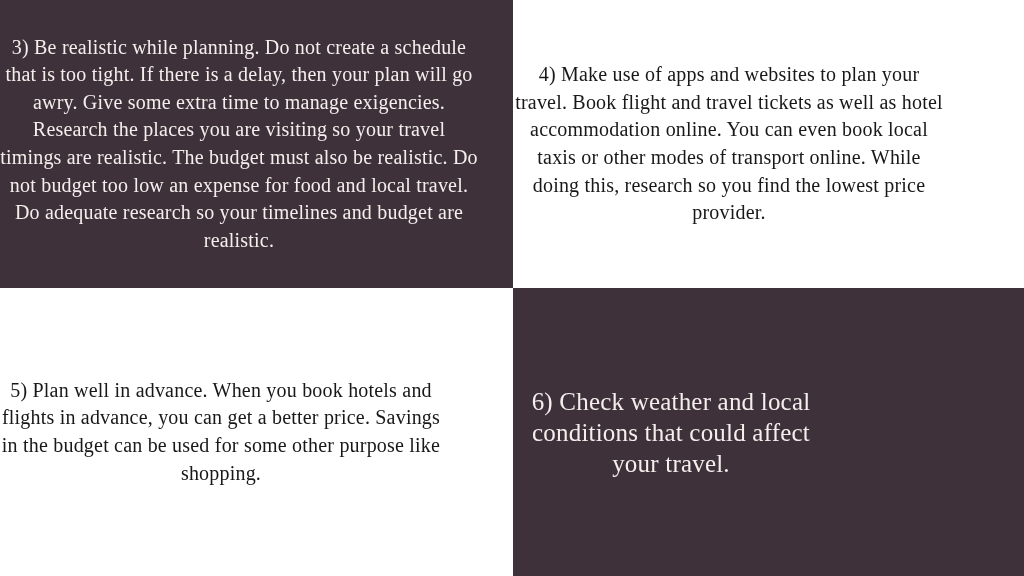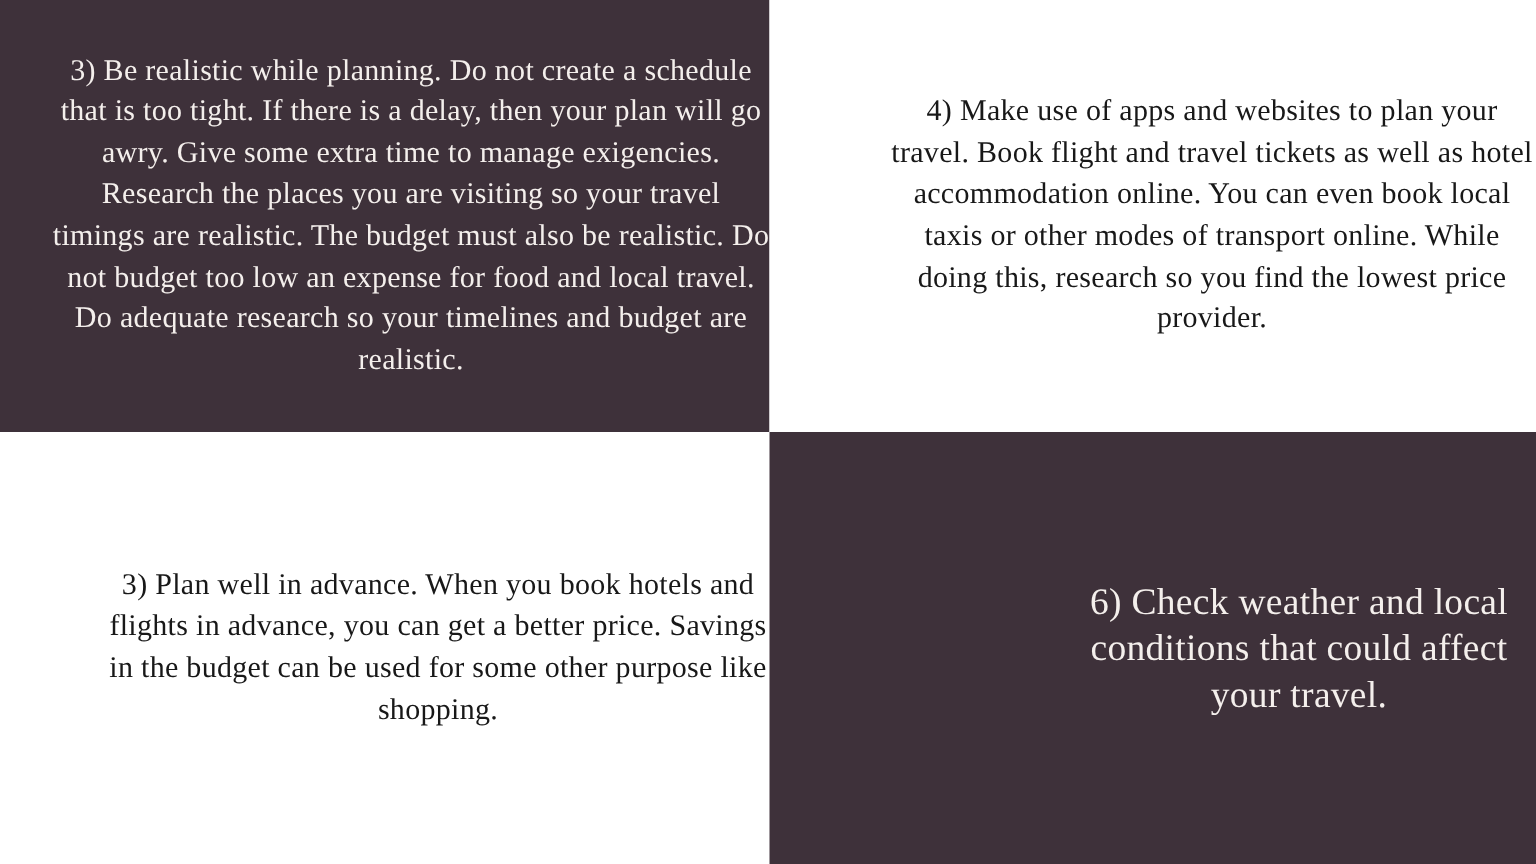--- a/index.html
+++ b/index.html
@@ -14,21 +14,21 @@
     overflow: hidden;
     display: grid;
     grid-template-columns: 513px 511px;
     grid-template-rows: 288px 288px;
     font-family: "Liberation Serif", "DejaVu Serif", serif;
     font-variant-numeric: oldstyle-nums;
   }
   .panel {
     display: flex;
     align-items: center;
-    justify-content: flex-end;
+    justify-content: flex-start;
   }
   .panel.dark {
     background: #3e313a;
     color: #f4efec;
   }
   .panel.light {
     background: #ffffff;
     color: #181818;
   }
   .tip-text {
@@ -54,20 +54,20 @@
 
   <div class="panel dark panel-tl">
     <p class="tip-text">3) Be realistic while planning. Do not create a schedule that is too tight. If there is a delay, then your plan will go awry. Give some extra time to manage exigencies. Research the places you are visiting so your travel timings are realistic. The budget must also be realistic. Do not budget too low an expense for food and local travel. Do adequate research so your timelines and budget are realistic.</p>
   </div>
 
   <div class="panel light panel-tr">
     <p class="tip-text">4) Make use of apps and websites to plan your travel. Book flight and travel tickets as well as hotel accommodation online. You can even book local taxis or other modes of transport online. While doing this, research so you find the lowest price provider.</p>
   </div>
 
   <div class="panel light panel-bl">
-    <p class="tip-text">3) Plan well in advance. When you book hotels and flights in advance, you can get a better price. Savings in the budget can be used for some other purpose like shopping.</p>
+    <p class="tip-text">5) Plan well in advance. When you book hotels and flights in advance, you can get a better price. Savings in the budget can be used for some other purpose like shopping.</p>
   </div>
 
   <div class="panel dark panel-br">
     <p class="tip-text">6) Check weather and local conditions that could affect your travel.</p>
   </div>
 
 </div>
 
 </body></html>

